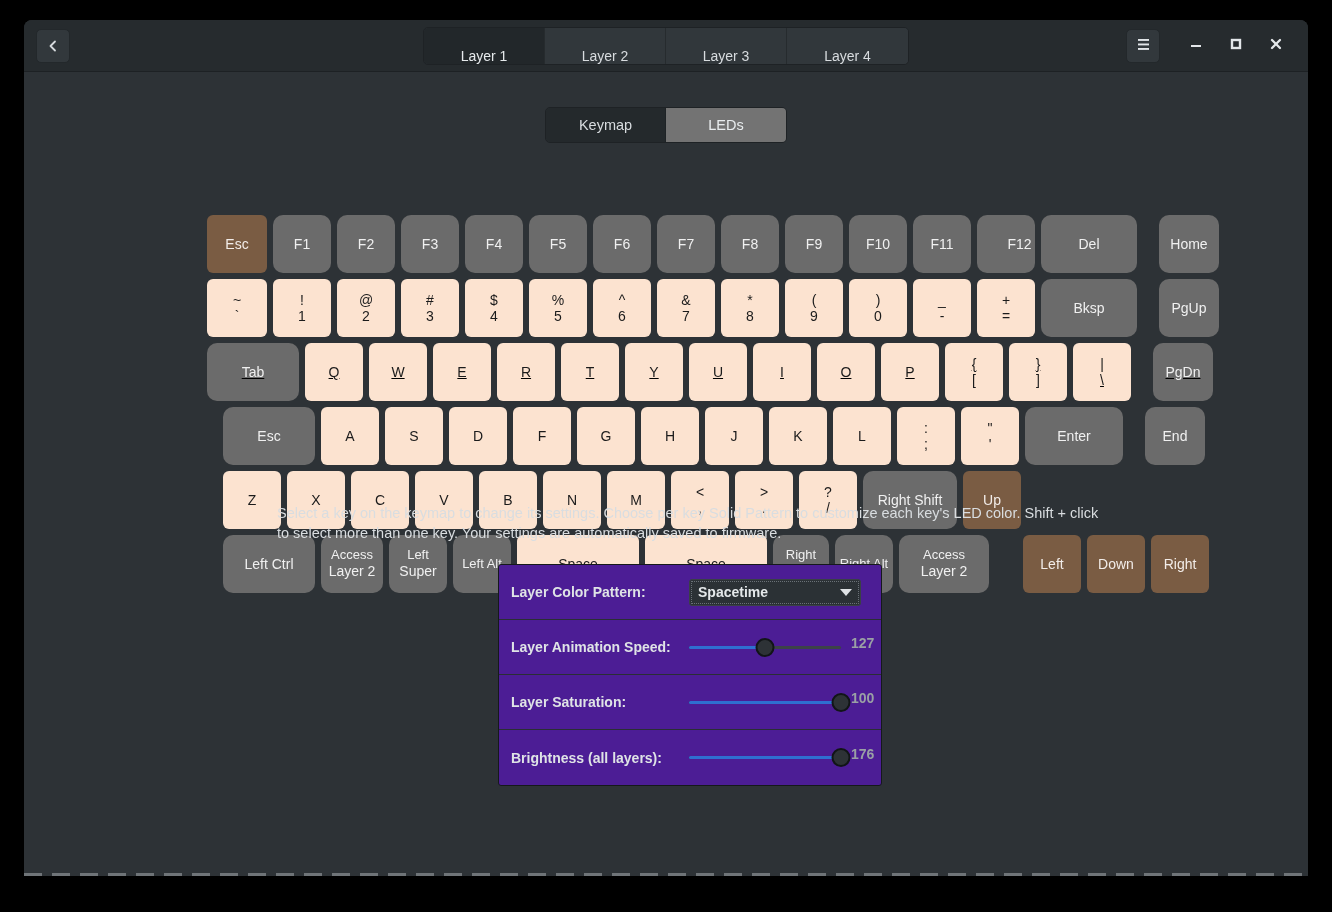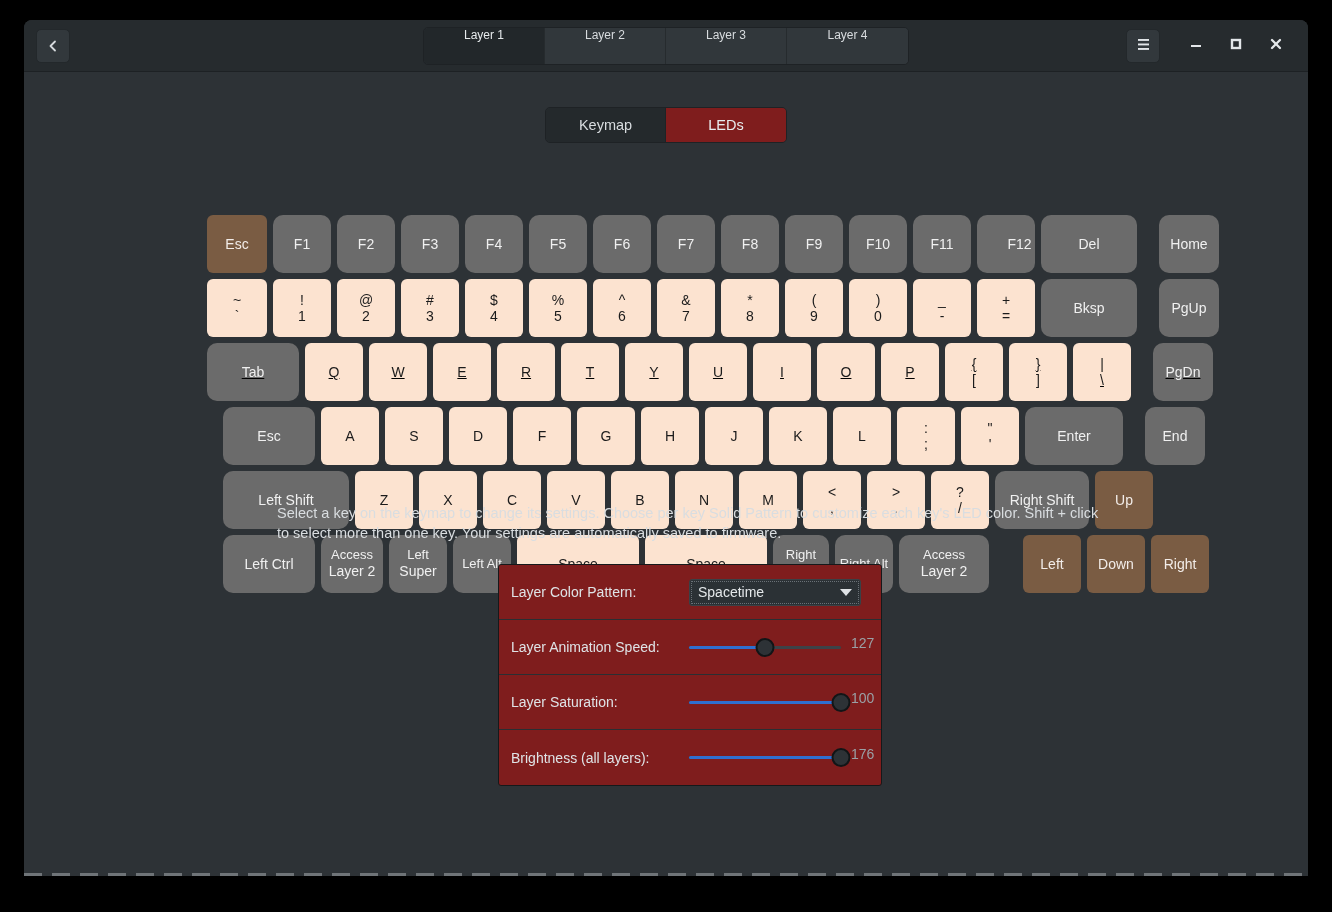--- a/index.html
+++ b/index.html
@@ -45,22 +45,22 @@
     left: 50%; top: 50%;
     transform: translate(-50%, -50%);
     display: flex;
     border: 1px solid #1e2225;
     border-radius: 5px;
     overflow: hidden;
     background: #31373b;
   }
   .layer-tab {
     width: 121px; height: 36px;
-    display: flex; align-items: flex-start; justify-content: center;
-    font-size: 12px;
+    display: flex; align-items: flex-end; justify-content: center;
+    font-size: 14px;
     color: #d8dcdf;
     background: #31373b;
     border-right: 1px solid #262b2e;
     cursor: pointer;
   }
   .layer-tab:last-child { border-right: none; }
   .layer-tab.active { background: #22272a; color: #e6eaec; }
   #win-ctrls {
     margin-left: auto;
     display: flex;
@@ -102,21 +102,21 @@
   .mode-tab {
     width: 120px; height: 34px;
     display: flex; align-items: center; justify-content: center;
     font-size: 14.5px;
     color: #d8dcdf;
     background: #24292c;
     border-right: 1px solid #1e2326;
     cursor: pointer;
   }
   .mode-tab:last-child { border-right: none; }
-  .mode-tab.active { background: #7f1d1d; color: #e8ecee; }
+  .mode-tab.active { background: #737373; color: #e8ecee; }
 
   
   #keyboard {
     position: absolute;
     left: 0; right: 0;
     top: 140px;
   }
   .krow {
     display: flex;
     height: 64px;
@@ -155,23 +155,24 @@
     line-height: 1.35;
     color: #d9dde0;
   }
 
   
   #settings {
     position: absolute;
     left: 474px;
     top: 492px;
     width: 384px;
-    background: #7f1d1d;
+    background: #4c1d95;
     border: 1px solid #15191b;
     border-radius: 3px;
+    font-weight: bold;
   }
   .srow {
     height: 55px;
     display: flex;
     align-items: center;
     padding: 0 12px;
     border-bottom: 1px solid #2a2f33;
   }
   .srow:last-child { border-bottom: none; }
   .slabel {
@@ -529,23 +530,20 @@
           </div>
           <div class="key gray" style="width: 98px;">
             <div>Enter</div>
           </div>
           <div class="spacer" style="width: 10px;"></div>
           <div class="key gray" style="width: 60px;">
             <div>End</div>
           </div>
         </div>
         <div class="krow" style="padding-left: 196px;">
-          <div class="key gray" style="width: 126px;">
-            <div>Left Shift</div>
-          </div>
           <div class="key cream" style="width: 58px;">
             <div>Z</div>
           </div>
           <div class="key cream" style="width: 58px;">
             <div>X</div>
           </div>
           <div class="key cream" style="width: 58px;">
             <div>C</div>
           </div>
           <div class="key cream" style="width: 58px;">

